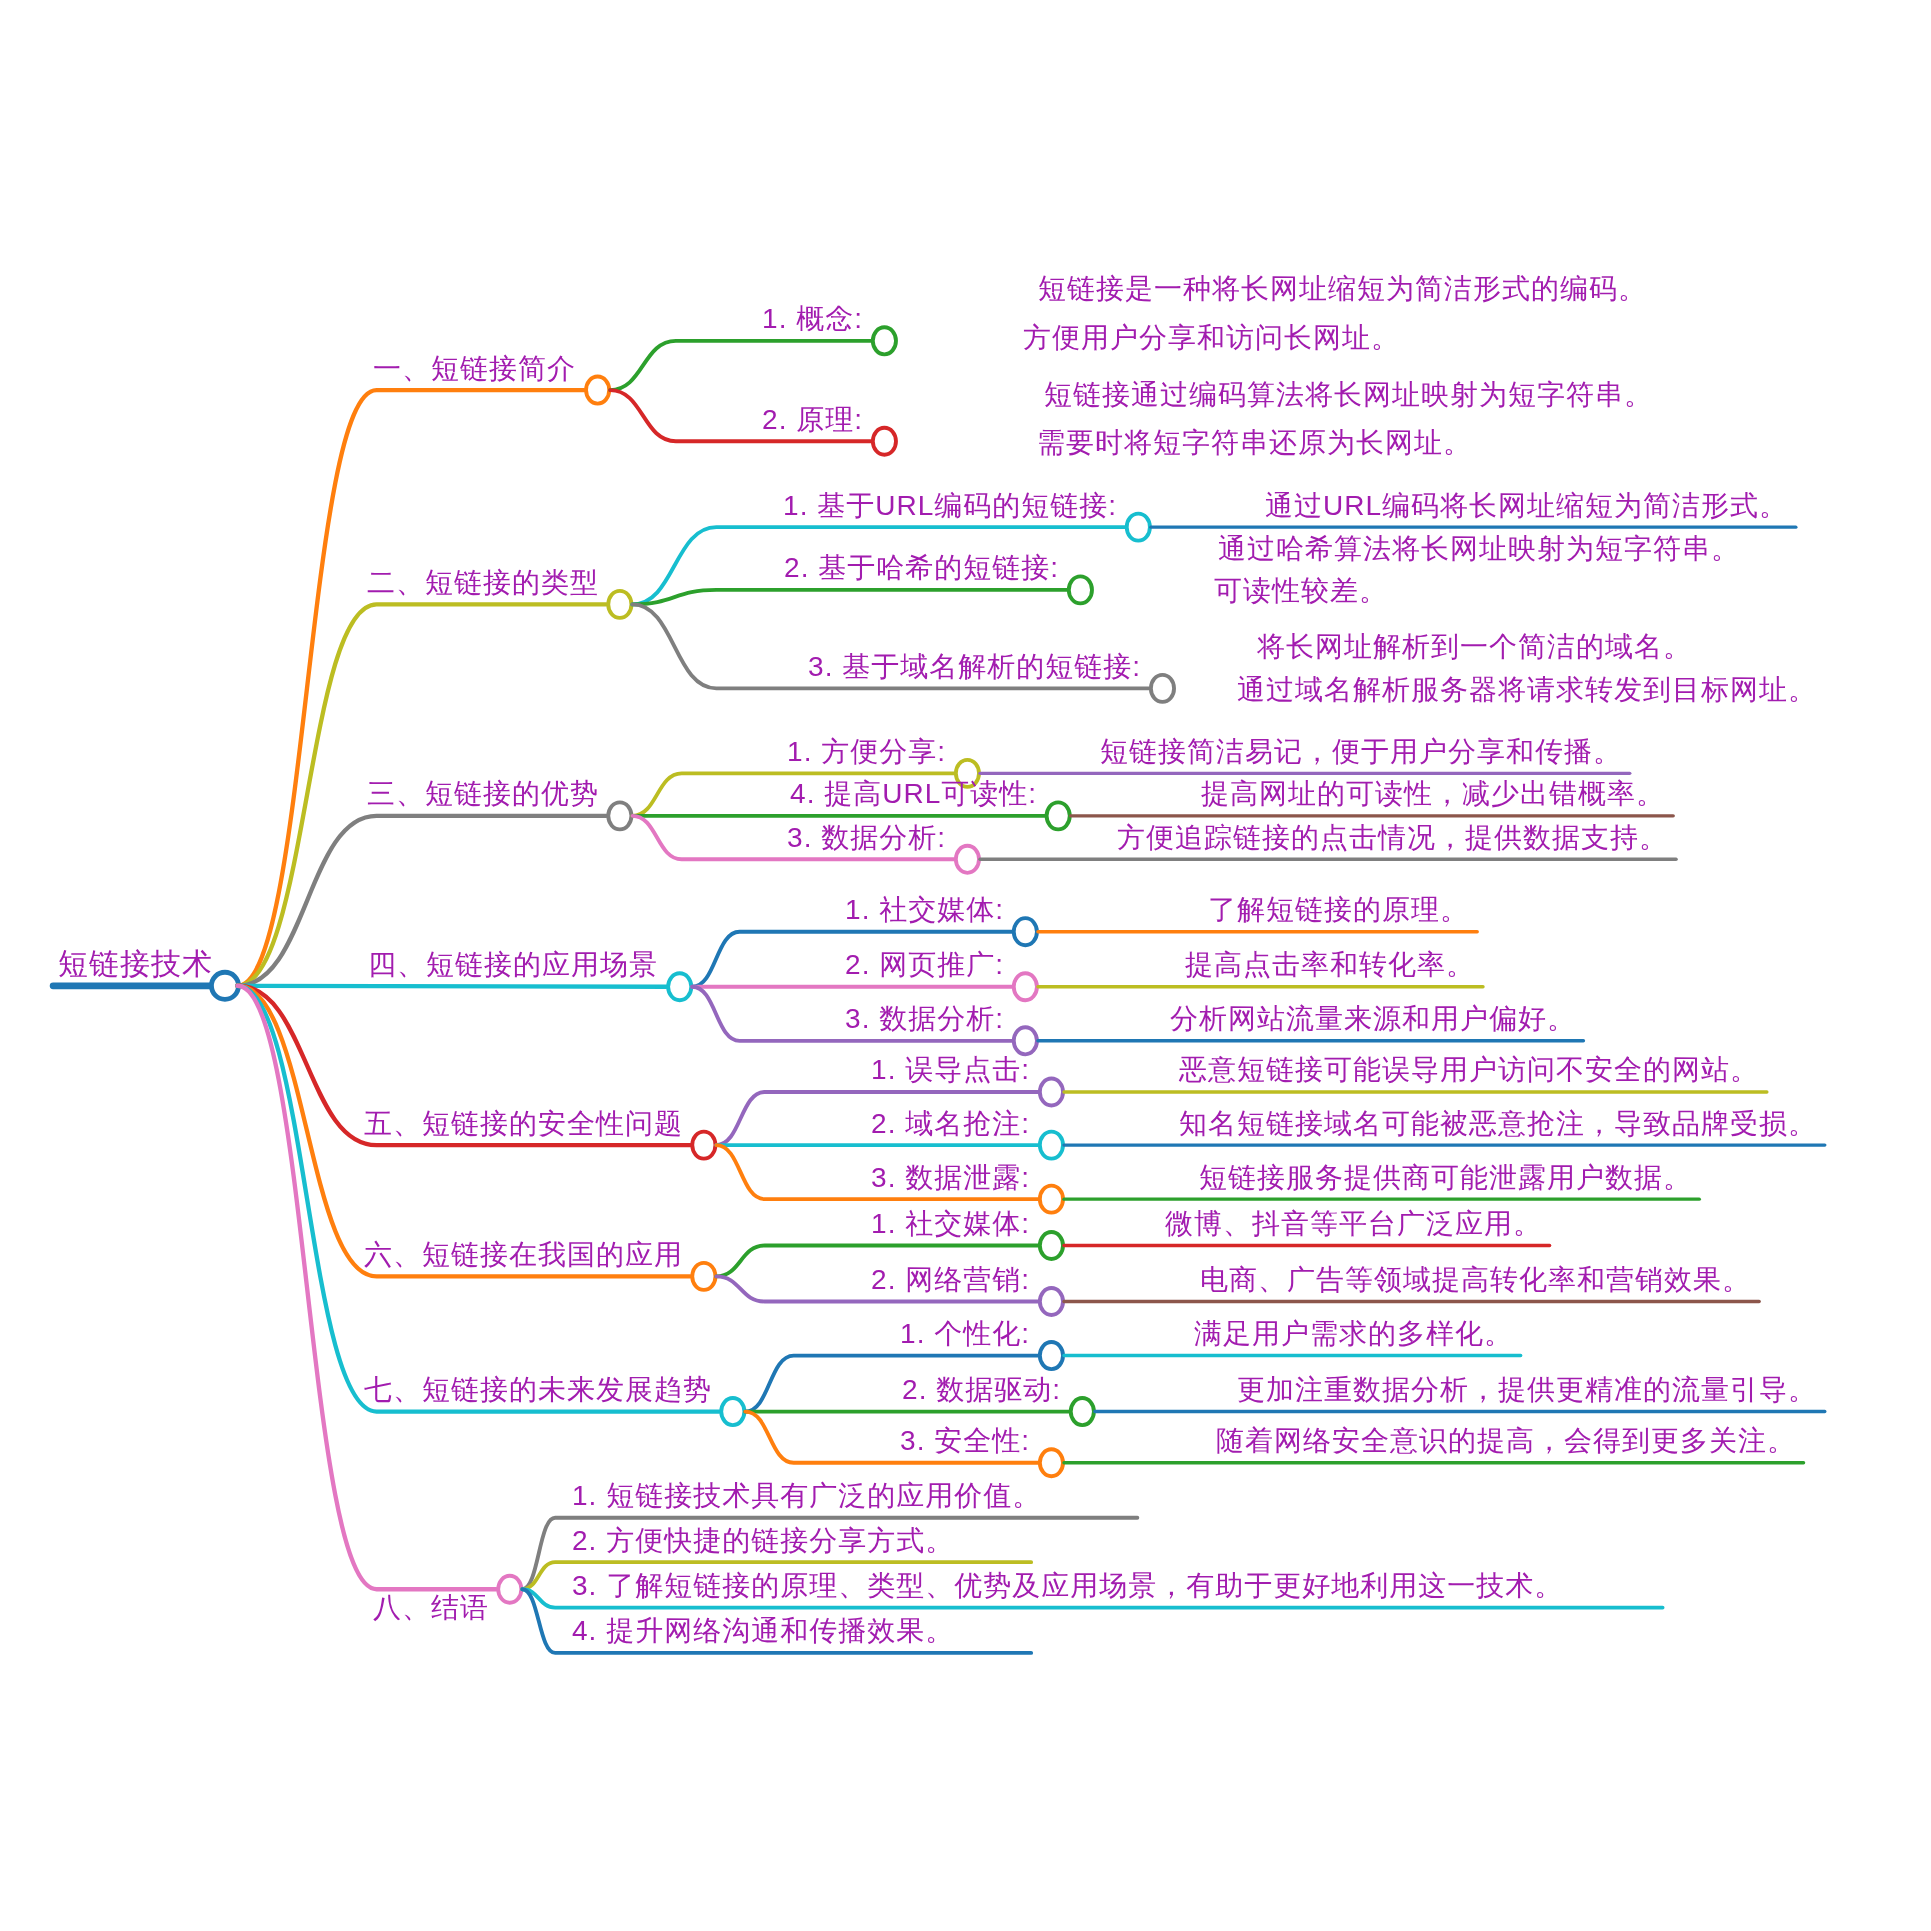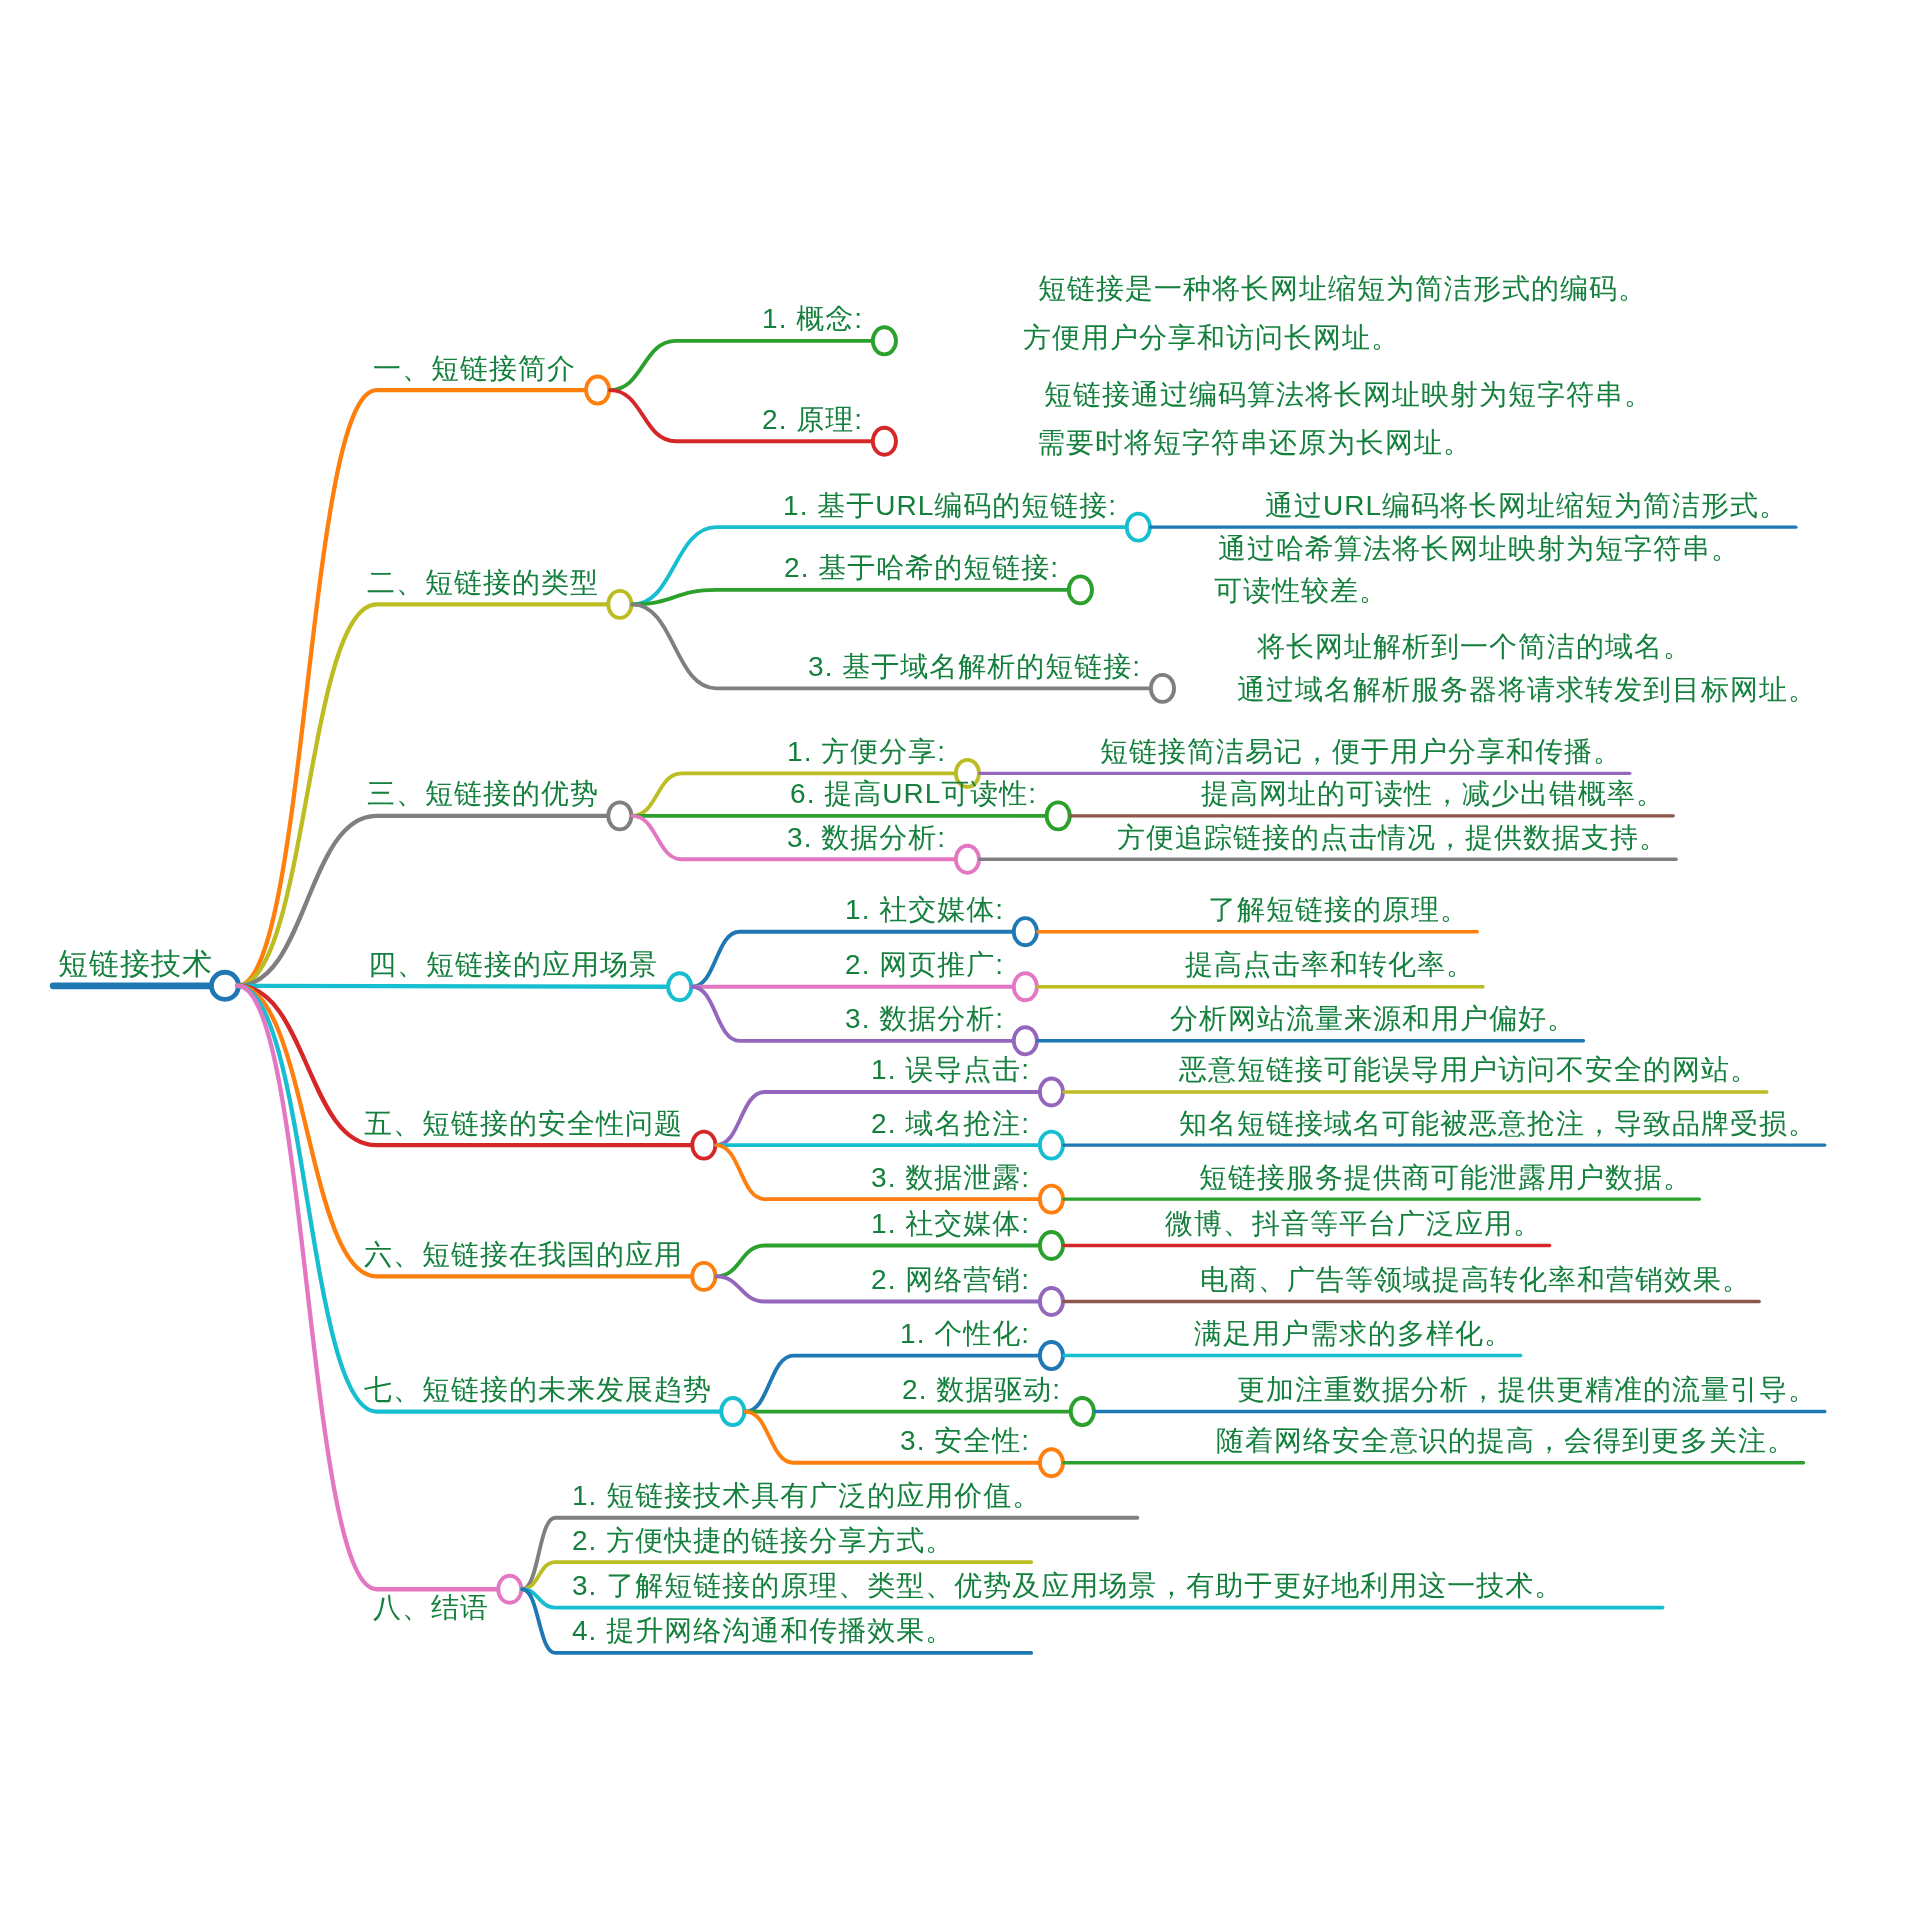--- a/index.html
+++ b/index.html
@@ -8,21 +8,21 @@
     width:1931px;height:1931px;
     background:#ffffff;
     overflow:hidden;
     font-family:"Liberation Sans","DejaVu Sans",sans-serif;
   }
   #links{position:absolute;left:0;top:0;}
   .lbl{
     position:absolute;
     height:37px;line-height:37px;
     font-size:28px;
-    color:#15803d;
+    color:#a21caf;
     white-space:nowrap;
     letter-spacing:1px;
     cursor:default;
   }
   .lbl.root{font-size:30px;}
 </style>
 </head>
 <body>
 
 <div id="canvas">
@@ -125,21 +125,21 @@
       <div class="lbl" style="top: 487px; right: 143px;">通过URL编码将长网址缩短为简洁形式。</div>
       <div class="lbl" style="top: 549px; right: 872px;">2. 基于哈希的短链接:</div>
       <div class="lbl" style="top: 530px; right: 191px;">通过哈希算法将长网址映射为短字符串。</div>
       <div class="lbl" style="top: 572px; right: 543px;">可读性较差。</div>
       <div class="lbl" style="top: 648px; right: 790px;">3. 基于域名解析的短链接:</div>
       <div class="lbl" style="top: 628px; right: 239px;">将长网址解析到一个简洁的域名。</div>
       <div class="lbl" style="top: 671px; right: 114px;">通过域名解析服务器将请求转发到目标网址。</div>
       <div class="lbl" style="top: 775px; right: 1332px;">三、短链接的优势</div>
       <div class="lbl" style="top: 733px; right: 985px;">1. 方便分享:</div>
       <div class="lbl" style="top: 733px; right: 309px;">短链接简洁易记，便于用户分享和传播。</div>
-      <div class="lbl" style="top: 775px; right: 894px;">6. 提高URL可读性:</div>
+      <div class="lbl" style="top: 775px; right: 894px;">4. 提高URL可读性:</div>
       <div class="lbl" style="top: 775px; right: 266px;">提高网址的可读性，减少出错概率。</div>
       <div class="lbl" style="top: 819px; right: 985px;">3. 数据分析:</div>
       <div class="lbl" style="top: 819px; right: 263px;">方便追踪链接的点击情况，提供数据支持。</div>
       <div class="lbl" style="top: 946px; right: 1273px;">四、短链接的应用场景</div>
       <div class="lbl" style="top: 891px; right: 927px;">1. 社交媒体:</div>
       <div class="lbl" style="top: 891px; right: 462px;">了解短链接的原理。</div>
       <div class="lbl" style="top: 946px; right: 927px;">2. 网页推广:</div>
       <div class="lbl" style="top: 946px; right: 456px;">提高点击率和转化率。</div>
       <div class="lbl" style="top: 1000px; right: 927px;">3. 数据分析:</div>
       <div class="lbl" style="top: 1000px; right: 355px;">分析网站流量来源和用户偏好。</div>

